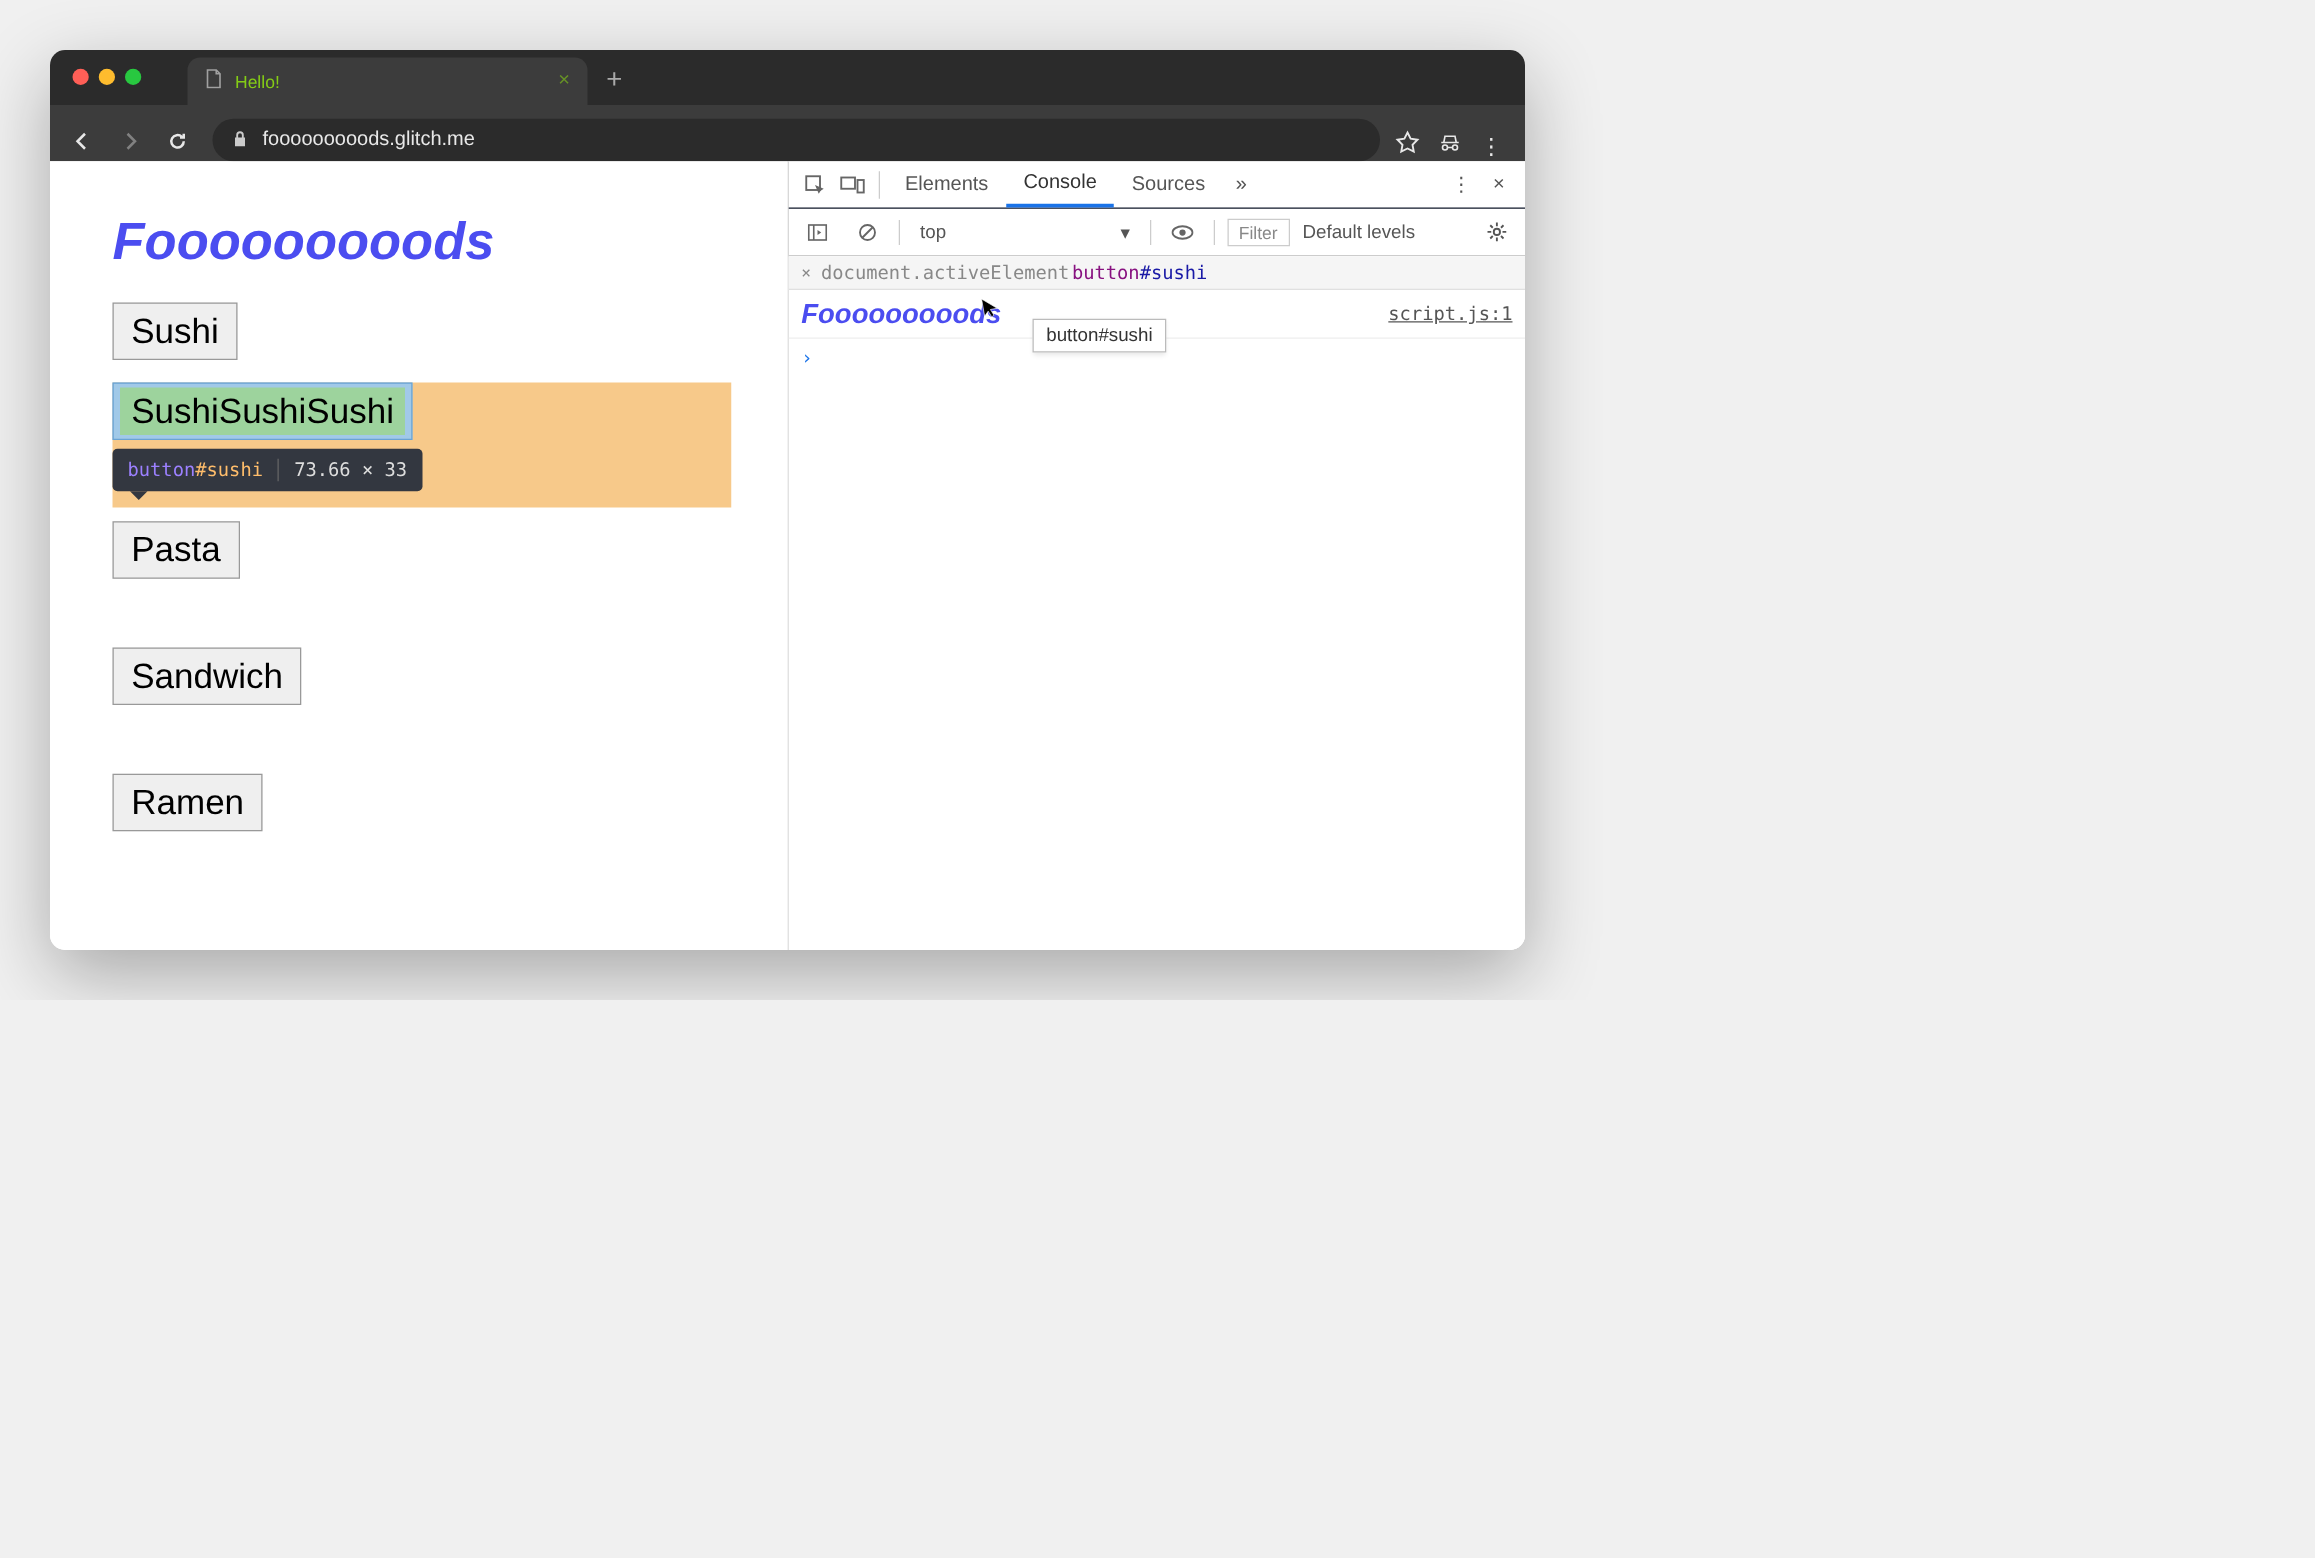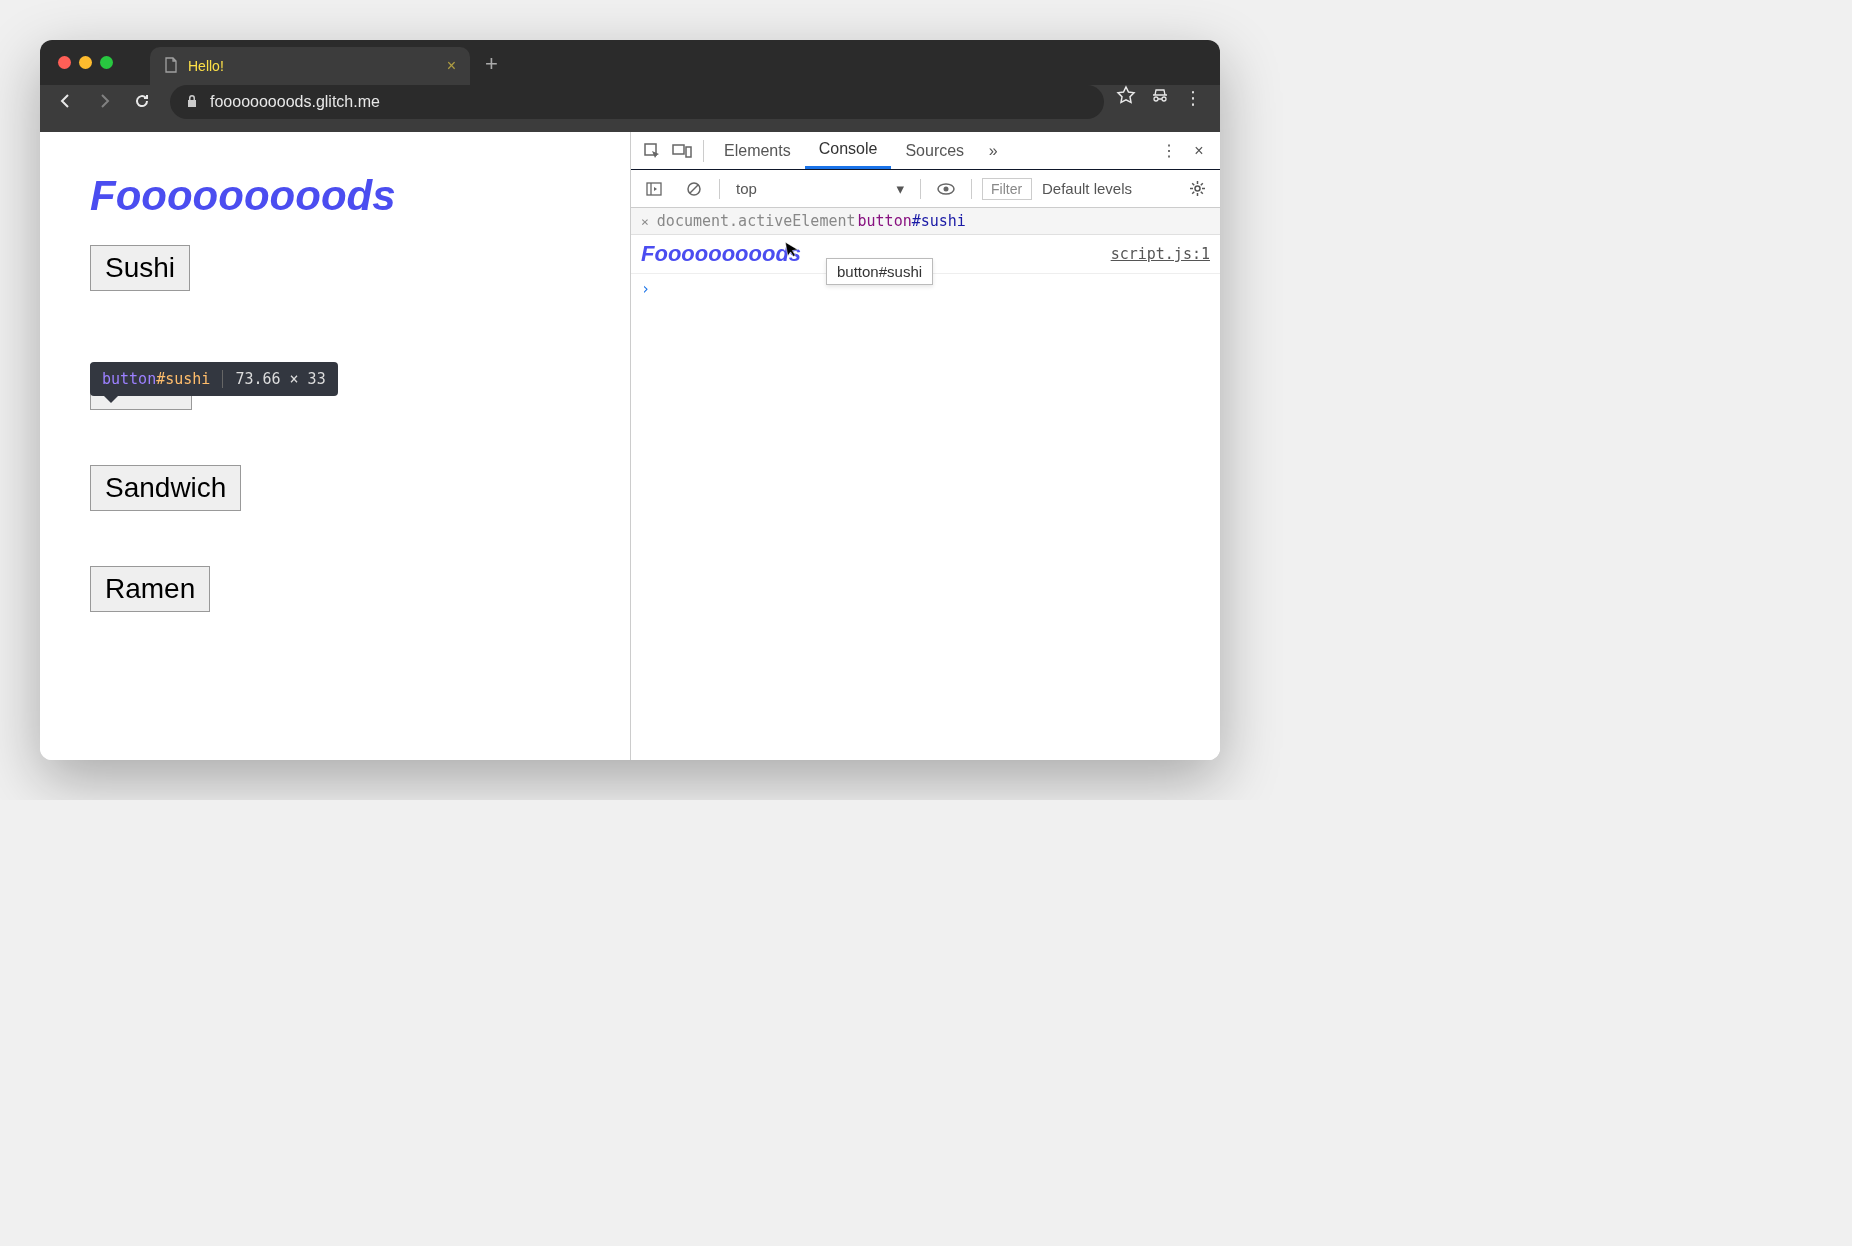--- a/index.html
+++ b/index.html
@@ -39,21 +39,21 @@
       height: 38px;
       margin-left: 110px;
       position: absolute;
       left: 0;
       bottom: 0;
       width: 320px;
       border-radius: 10px 10px 0 0;
       display: flex;
       align-items: center;
       padding: 0 14px;
-      color: #fde047;
+      color: #84cc16;
       font-size: 14px;
     }
     .tab .file-icon {
       margin-right: 10px;
       opacity: 0.7;
     }
     .tab .close-x {
       margin-left: auto;
       opacity: 0.6;
       font-size: 16px;
@@ -63,21 +63,21 @@
       left: 445px;
       bottom: 8px;
       color: #aaa;
       font-size: 22px;
       font-weight: 300;
     }
     .addrbar {
       background: #3c3c3c;
       height: 47px;
       display: flex;
-      align-items: flex-start;
+      align-items: flex-end;
       padding: 0 10px;
       gap: 6px;
     }
     .nav-btn {
       width: 32px;
       height: 32px;
       display: flex;
       align-items: center;
       justify-content: center;
       color: #e8e8e8;
@@ -380,20 +380,24 @@
       <h1>Fooooooooods</h1>
 
       <button class="food-btn pizza">Sushi</button>
 
       <div class="insp-tooltip" style="top:230px">
         <span class="tt-sel"><span class="tag">button</span><span class="id">#sushi</span></span>
         <span class="tt-divider"></span>
         <span class="tt-dims">73.66 × 33</span>
       </div>
 
+      <div class="highlight-wrap">
+        <div class="margin-box"></div>
+        <button class="food-btn sushi">SushiSushi<span class="sushi-inner"></span>Sushi</button>
+      </div>
 
       <div style="height:55px"></div>
       <button class="food-btn">Pasta</button>
       <button class="food-btn">Sandwich</button>
       <button class="food-btn">Ramen</button>
     </div>
 
     <div class="devtools">
       <div class="dt-tabs">
         <div class="dt-icon">

